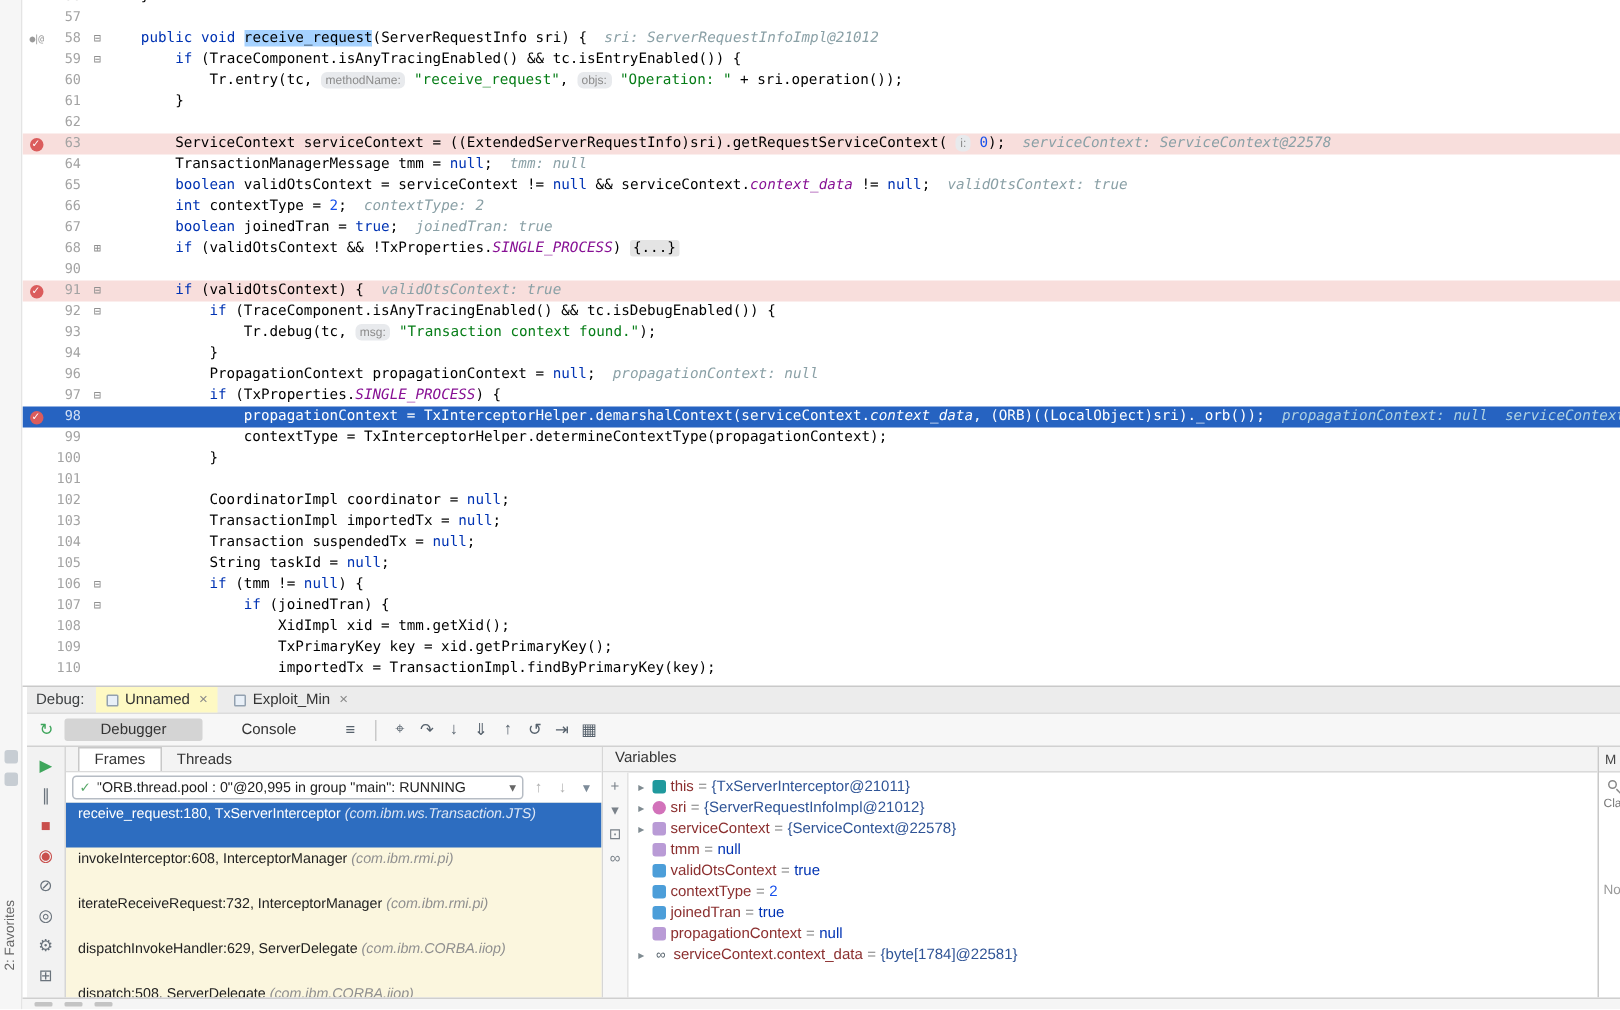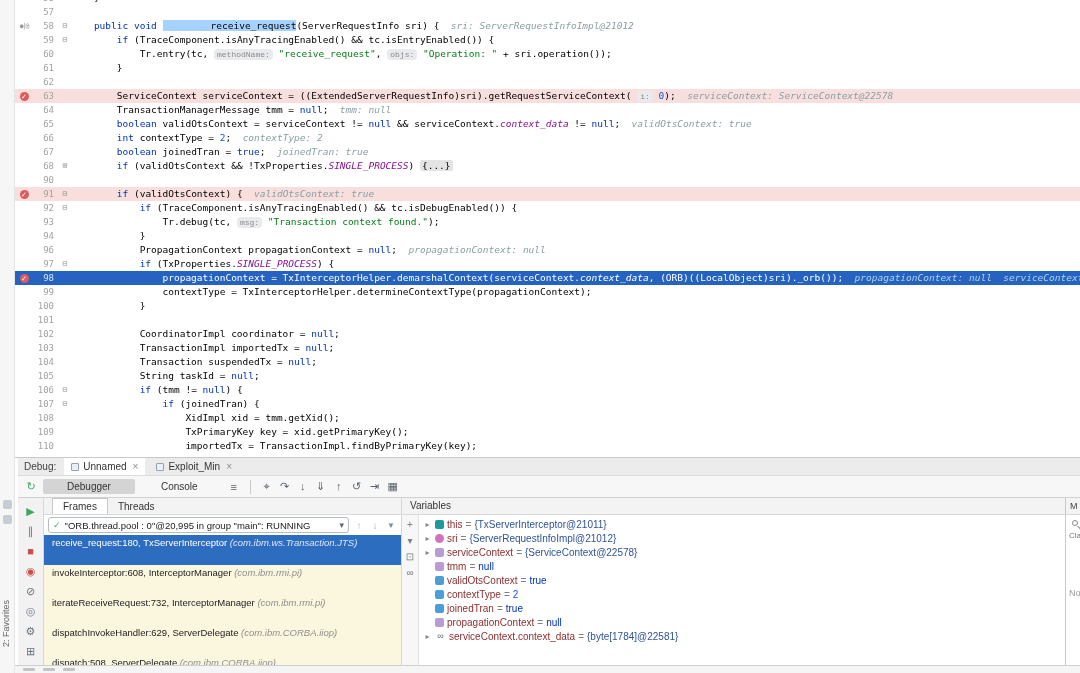--- a/index.html
+++ b/index.html
@@ -20,35 +20,35 @@
   .bp-dot { display:inline-block; width:9px; height:9px; margin-top:2px; border-radius:50%; background:#DB5C5C; color:#fff; font-size:7px; line-height:9px; text-align:center; font-family:"Liberation Sans",sans-serif; }
   .gut-num { flex:none; width:26px; text-align:right; padding-right:5px; color:#A3A3A3; font-size:9px; }
   .gut-fold { flex:none; width:12px; text-align:center; color:#8F8F8F; font-size:8px; }
   .code { flex:1; overflow:hidden; color:#000; }
   .t-p { color:#000; }
   .t-kw { color:#0033B3; }
   .t-str { color:#067D17; }
   .t-num { color:#1750EB; }
   .t-fld { color:#871094; font-style:italic; }
   .t-dbg { color:#8AA0A6; font-style:italic; }
-  .t-chip { display:inline-block; background:#E8EAED; color:#8C8C8C; border-radius:4px; padding:0 3px; font-size:8px; line-height:11px; font-family:Liberation Mono, monospace; vertical-align:0.5px; }
-  .t-selid { background:#A6D2FF;padding-left:48px; }
+  .t-chip { display:inline-block; background:#E8EAED; color:#8C8C8C; border-radius:4px; padding:0 3px; font-size:8px; line-height:11px; font-family:Liberation Sans, sans-serif; vertical-align:0.5px; }
+  .t-selid { background:#A6D2FF; }
   .t-fold { background:#E4E4E4; border-radius:2px; padding:0 2px; }
   .line.bg-bp { background:#F8DEDC; }
   .line.bg-exec { background:#2663C1; }
   .line.bg-exec .code span { color:#FFFFFF; }
   .line.bg-exec .code .t-dbg { color:#AFD2E2; }
   .line.bg-exec .gut-num { color:#D5E1F5; }
 
   
   #debug { position:absolute; left:18px; top:458px; width:1065px; height:207px; background:#F2F2F2; }
   #dbg-tabs-row { height:18px; display:flex; align-items:center; background:#ECECEC; border-bottom:1px solid #DCDCDC; padding-left:6px; }
   #dbg-tabs-row .dlabel { font-size:10px; color:#3C3F41; margin-right:4px; }
   .dtab { display:flex; align-items:center; gap:4px; padding:1px 7px; margin-left:4px; font-size:10px; color:#333; height:17px; }
-  .dtab.sel { background:#ffffff; }
+  .dtab.sel { background:#fef9c3; }
   .dtab-ic { width:8px; height:8px; border:1px solid #93A1B0; background:#E9F0F8; border-radius:1px; }
   .dtab-x { color:#8A8A8A; font-size:10px; margin-left:2px; }
 
   #dbg-toolbar { height:22px; display:flex; align-items:center; background:#F7F7F7; border-bottom:1px solid #D1D1D1; padding-left:4px; gap:3px; }
   .tbicon { width:18px; text-align:center; font-size:11px; color:#56616C; }
   .tbicon.green { color:#3FA65C; }
   .vtab { padding:2px 24px; font-size:10px; color:#333; border-radius:2px; display:flex; align-items:center; gap:4px; }
   .vtab.sel { background:#D4D4D4; }
   .tsep { width:1px; height:14px; background:#C9C9C9; margin:0 4px; }
 

